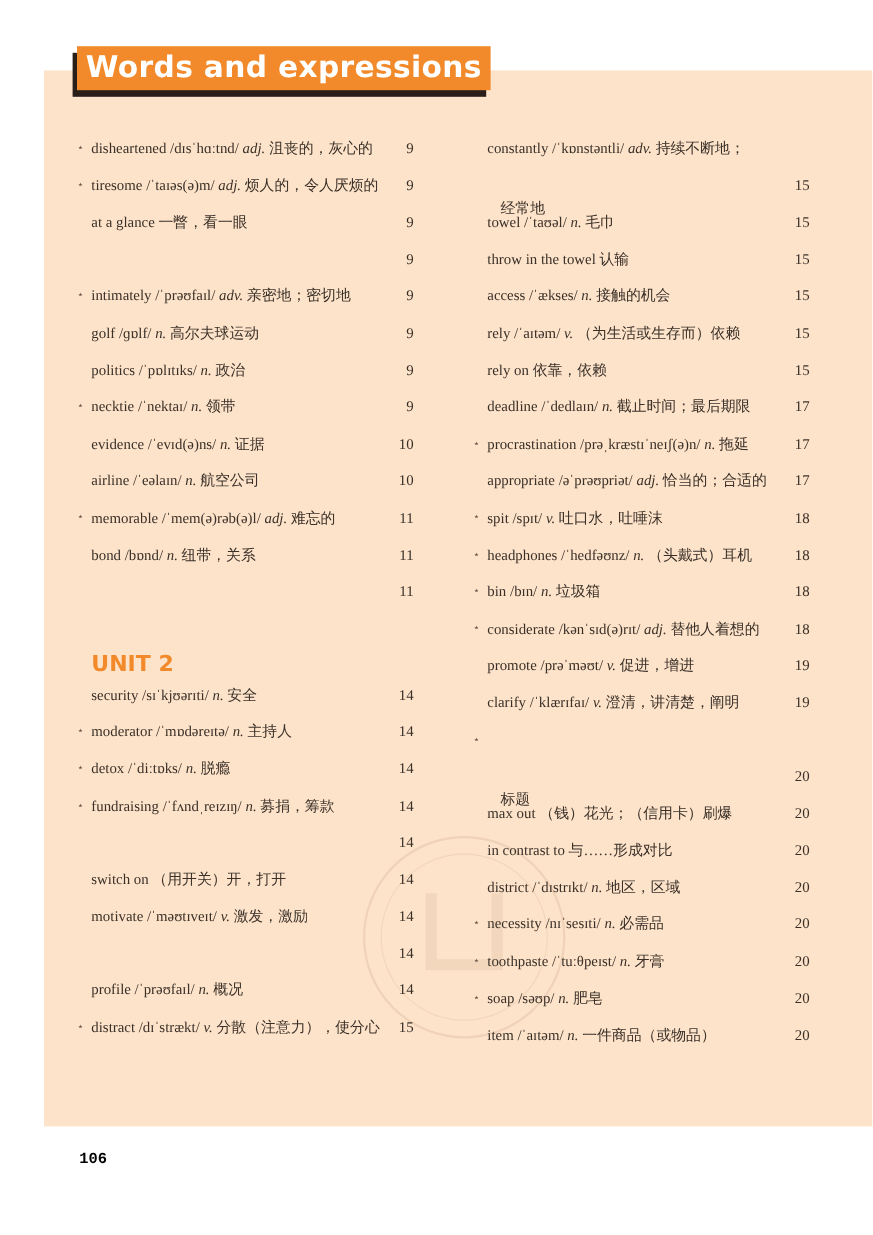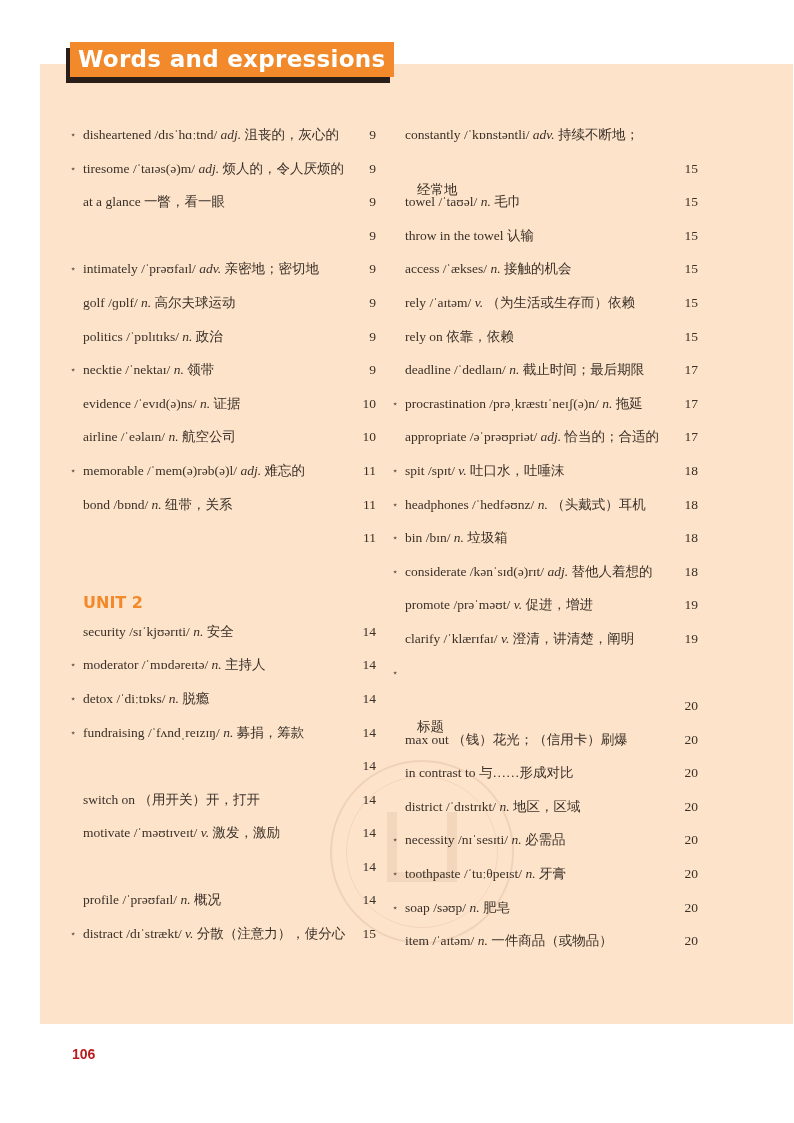--- a/index.html
+++ b/index.html
@@ -12,57 +12,57 @@
       background: #fde3ca;
     }
     .title-wrap { position: absolute; left: 70px; top: 42px; }
     .title-shadow {
       position: absolute; left: -4px; top: 6px; width: 100%; height: 100%;
       background: #2a1e18;
     }
     .title {
       position: relative; background: #f28a2b; color: #ffffff;
       font-family: "DejaVu Sans", "Liberation Sans", sans-serif; font-weight: bold;
-      font-size: 23px; letter-spacing: 0.3px; padding: 4px 8px 5px 8px; white-space: nowrap;
+      font-size: 27px; letter-spacing: 0.3px; padding: 4px 8px 5px 8px; white-space: nowrap;
     }
     .watermark {
       position: absolute; left: 330px; top: 760px; width: 180px; height: 180px;
       border: 2px solid rgba(200,160,130,0.25); border-radius: 50%;
     }
     .watermark .inner {
       position: absolute; left: 14px; top: 14px; right: 14px; bottom: 14px;
       border: 1px solid rgba(200,160,130,0.2); border-radius: 50%;
     }
     .watermark .mark {
       position: absolute; left: 55px; top: 50px; width: 70px; height: 70px;
       border: 10px solid rgba(200,160,130,0.18); border-top: none; box-sizing: border-box;
     }
     .col { position: absolute; top: 122px; }
     .col-left { left: 70px; width: 306px; }
-    .col-right { left: 392px; width: 306px; }
+    .col-right { left: 430px; width: 306px; }
     .row {
       position: relative; height: 33.6px; line-height: 26px; font-size: 13.5px;
       white-space: nowrap;
     }
     .row .bullet {
       position: absolute; left: 0; top: 0; width: 10px; font-size: 10px; color: #6b5a4c;
       font-family: "DejaVu Sans", sans-serif;
     }
     .row .body { position: absolute; left: 13px; }
     .row .body.cont { left: 25px; margin-top: 21px; }
     .row .pos { font-style: italic; }
     .row .page { position: absolute; right: 0; top: 0; }
     .unit-heading {
       height: 40px; line-height: 48px; padding-left: 13px; color: #f28a2b;
-      font-family: "DejaVu Sans", "Liberation Sans", sans-serif; font-weight: bold; font-size: 16px;
+      font-family: "DejaVu Sans", "Liberation Sans", sans-serif; font-weight: bold; font-size: 20px;
     }
     .spacer { height: 20px; }
     .page-number {
       position: absolute; left: 72px; top: 1046px;
-      font-family: Liberation Sans, sans-serif; font-weight: bold; font-size: 14px; color: #b91c1c;
+      font-family: Liberation Mono, monospace; font-weight: bold; font-size: 14px; color: #000000;
     }
   </style>
 </head>
 <body>
 
 <div class="panel"></div>
 
 <div class="watermark">
   <div class="inner"></div>
   <div class="mark"></div>

